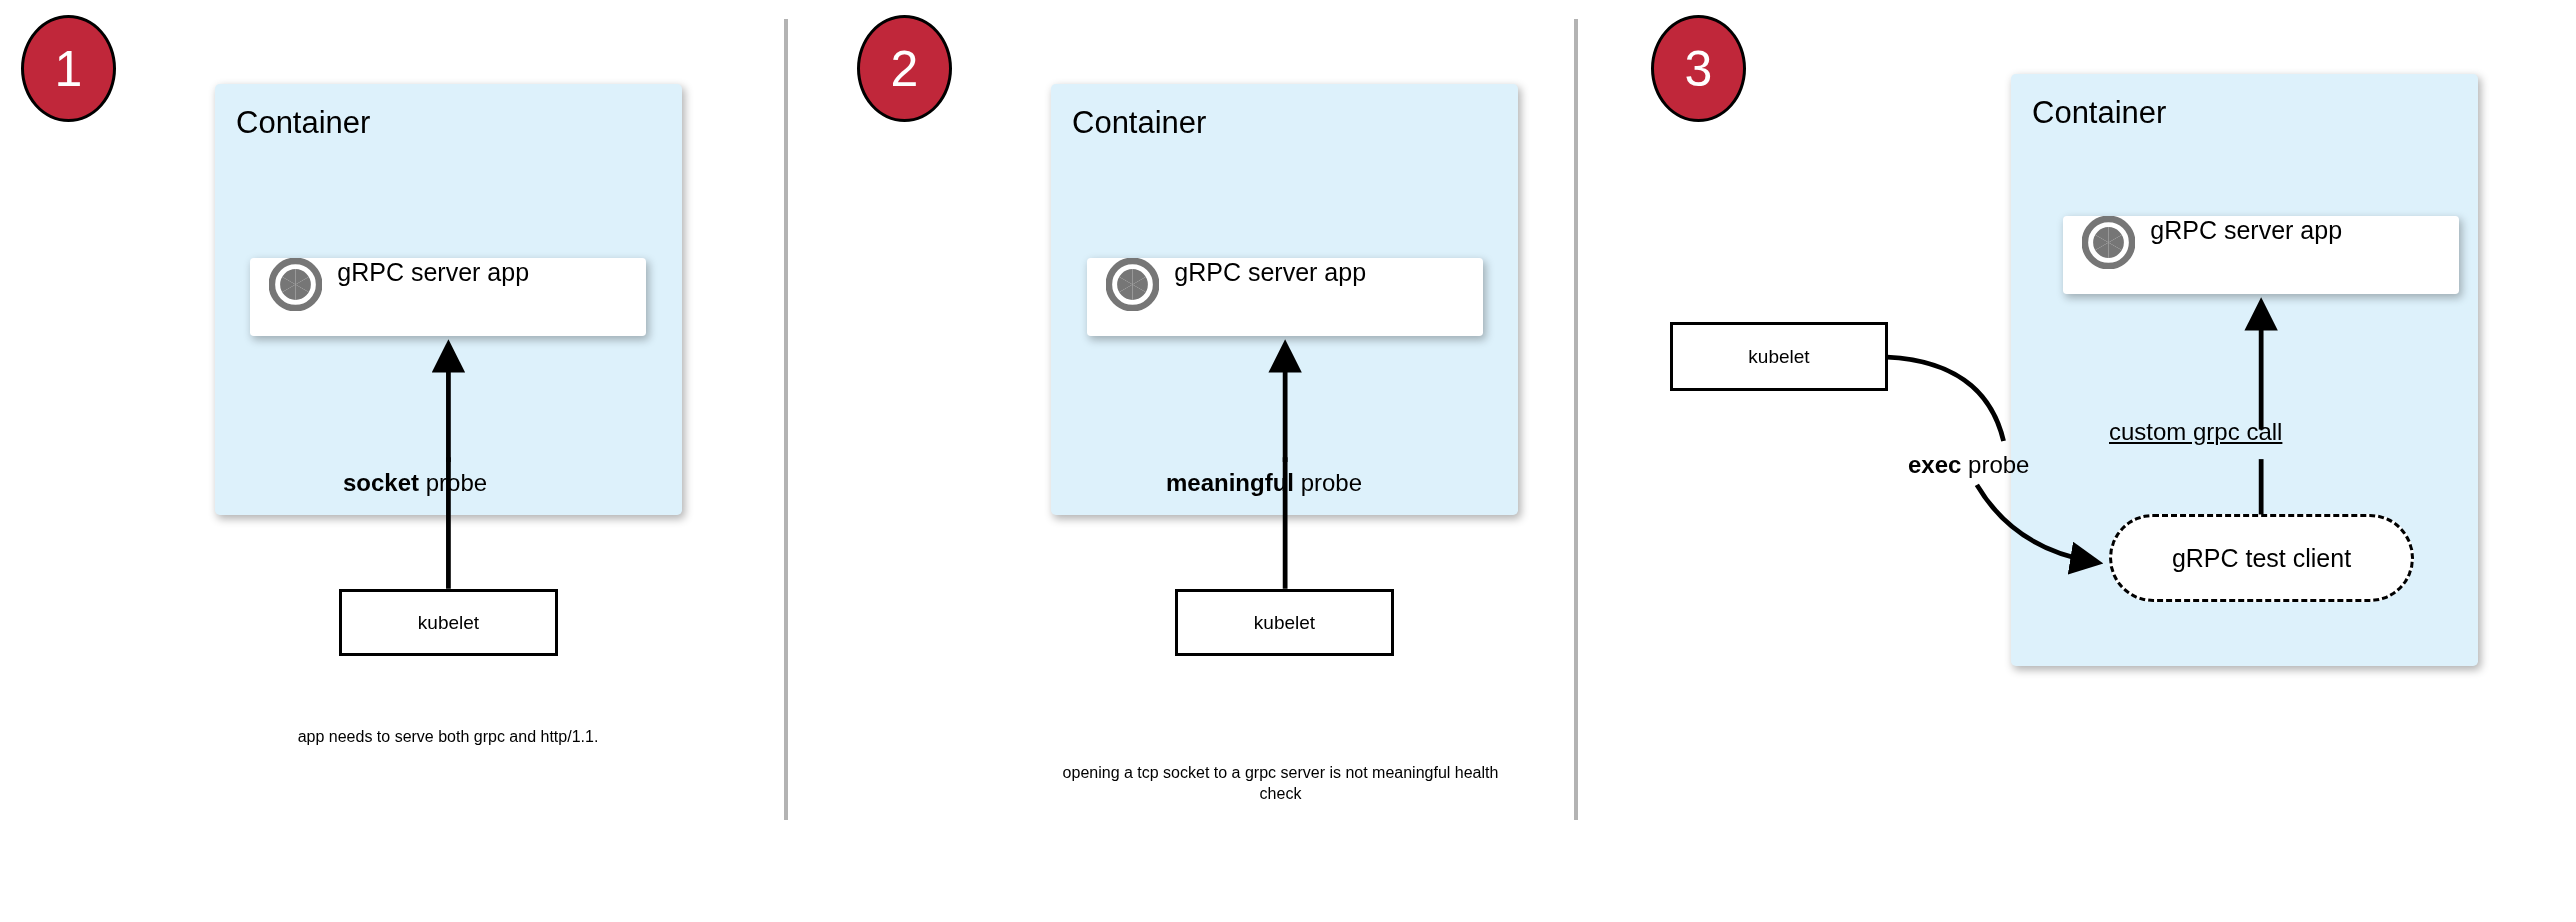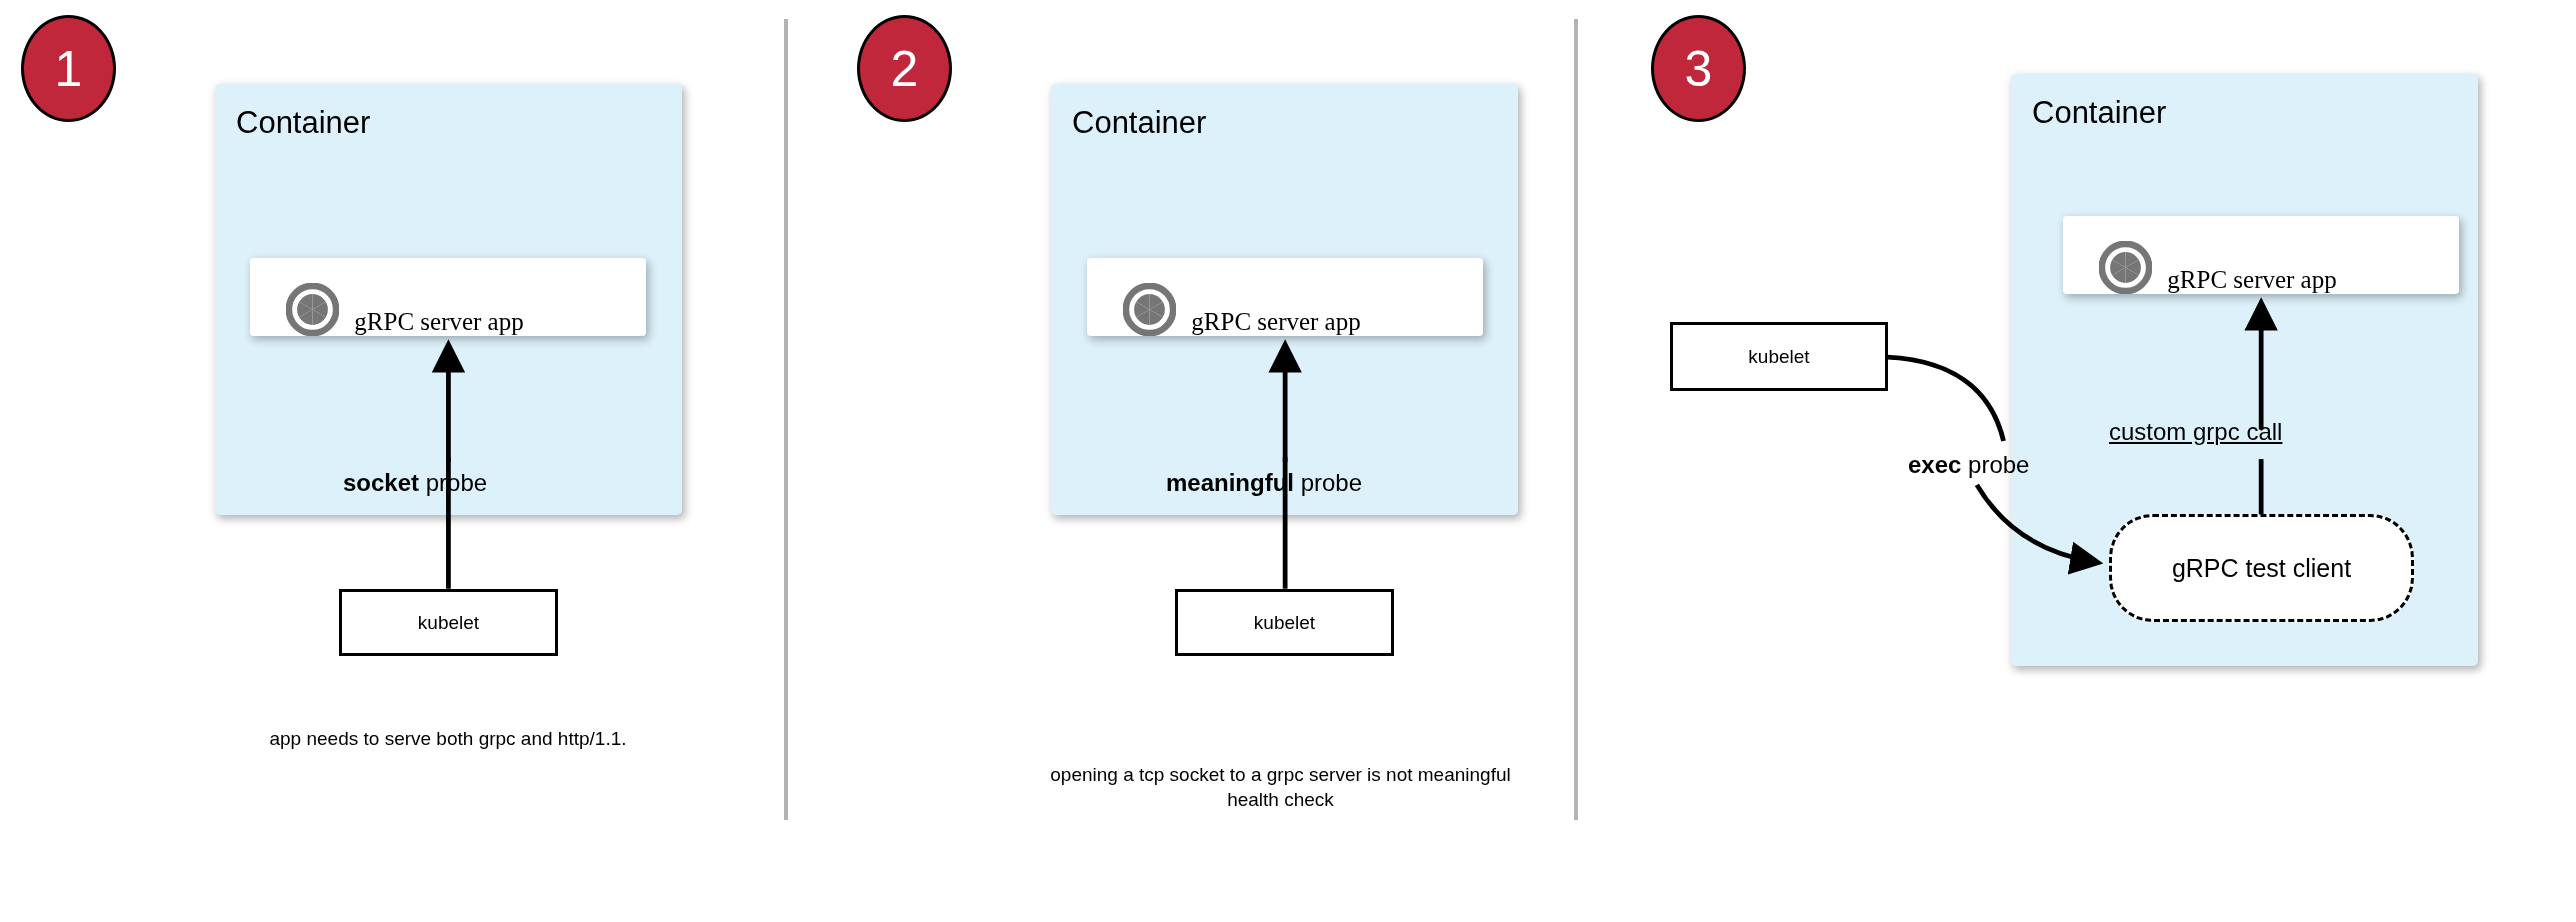--- a/index.html
+++ b/index.html
@@ -68,24 +68,23 @@
     white-space: nowrap;
   }
 
   
   .app-card {
     position: absolute;
     background: #ffffff;
     border-radius: 3.8px;
     box-shadow: 2.9px 3.8px 8.6px rgba(0,0,0,0.28);
     display: flex;
-    align-items: flex-end;
-    box-sizing: border-box;
-    padding-left: 36px;
-    font-family: Liberation Serif, serif;
+    align-items: flex-start;
+    box-sizing: border-box;
+    padding-left: 19px;
   }
   .app-card .app-label {
     font-size: 25px;
     color: #000000;
     margin-left: 15.3px;
     white-space: nowrap;
   }
   .grpc-icon { flex: 0 0 auto; display: block; }
 
   
@@ -136,21 +135,21 @@
     position: absolute;
     left: 0; top: 0;
     width: 2576px;
     height: 923px;
     pointer-events: none;
   }
 
   
   .caption {
     position: absolute;
-    font-size: 19px;
+    font-size: 16px;
     line-height: 1.30;
     color: #000000;
     text-align: center;
   }
 </style>
 </head>
 <body>
 
 <div class="stage">
 
@@ -252,21 +251,21 @@
   <div class="kubelet-box" style="left:1670px; top:322px; width:218px; height:69px;">
     <span class="kubelet-label">kubelet</span>
   </div>
 
   <div class="edge-label" style="left:1908px; top:451px;text-align:center;">
     <b>exec</b><span> probe</span>
   </div>
 
   <div class="edge-label" style="left:2109px; top:418px;text-decoration:underline;">custom grpc call</div>
 
-  <div class="test-client-box" style="left:2109px; top:514px; width:305px; height:108px;">
+  <div class="test-client-box" style="left:2109px; top:514px; width:305px; height:88px;">
     <span class="tc-label">gRPC test client</span>
   </div>
 
 
   <svg class="arrow-layer" viewBox="0 0 2700 967" width="2576" height="923">
     <defs>
       <marker id="arrowhead" viewBox="0 0 12 12" refX="9" refY="6" markerWidth="7" markerHeight="7" orient="auto-start-reverse">
         <path d="M 0 0 L 12 6 L 0 12 z" fill="#000000"></path>
       </marker>
     </defs>

